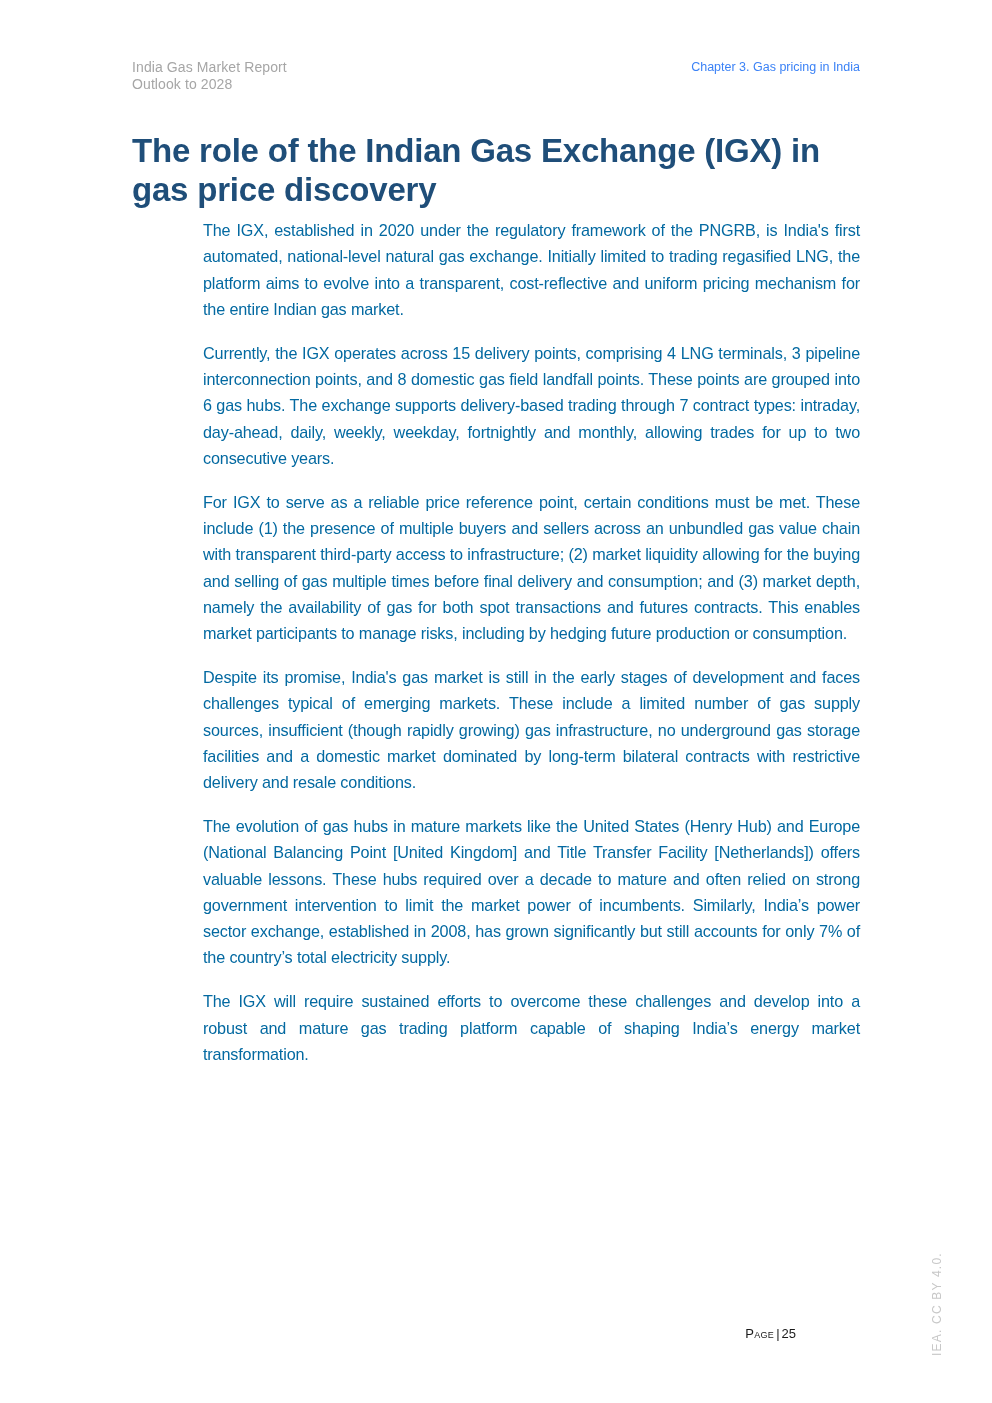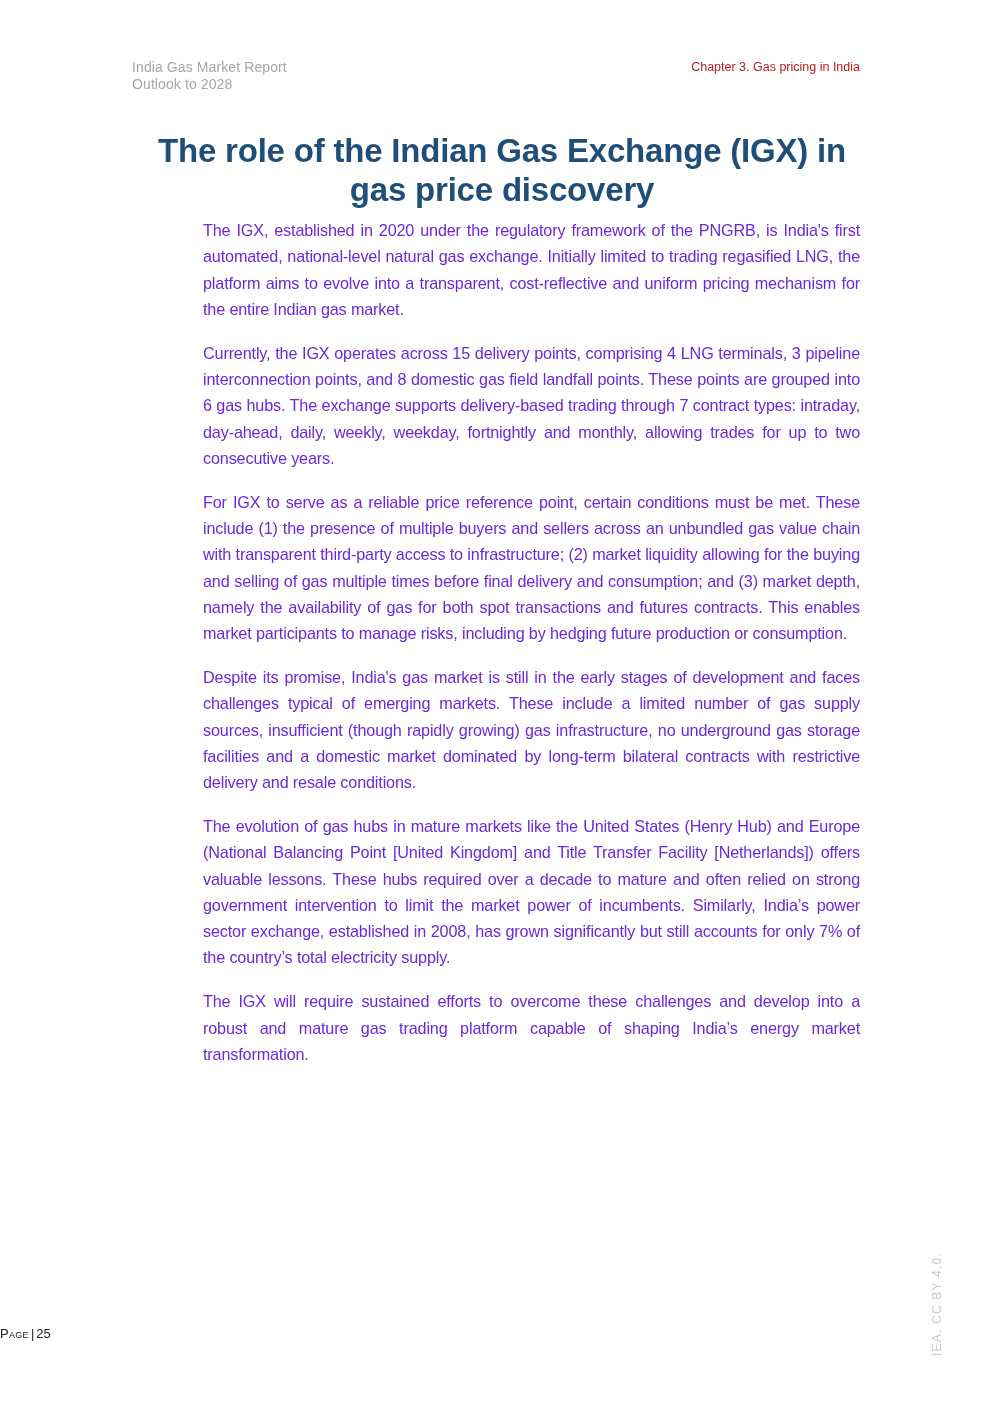--- a/index.html
+++ b/index.html
@@ -23,59 +23,58 @@
       color: #a6a6a6;
       font-family: "Liberation Sans", sans-serif;
       letter-spacing: 0.1px;
     }
     .header-right {
       position: absolute;
       right: 132px;
       top: 59px;
       font-size: 12.5px;
       line-height: 17px;
-      color: #b91c1c;
+      color: #3b82f6;
       font-family: "Liberation Sans", sans-serif;
       text-align: right;
     }
     .title {
       position: absolute;
       left: 132px;
       top: 131px;
       width: 740px;
       margin: 0;
       font-family: "Liberation Sans", sans-serif;
       font-weight: bold;
       font-size: 33px;
       line-height: 39px;
       color: #1f4e79;
       letter-spacing: -0.2px;
-      text-align: center;
     }
     .body-text {
       position: absolute;
       left: 203px;
       top: 217px;
       width: 657px;
     }
     .body-text p {
       margin: 0 0 17.5px 0;
       font-family: "Liberation Sans", sans-serif;
       font-size: 16.2px;
       line-height: 26.3px;
-      color: #6d28d9;
+      color: #0369a1;
       text-align: justify;
       letter-spacing: -0.15px;
     }
     .footer {
       position: absolute;
       left: 0;
       width: 796px;
       top: 1326px;
-      text-align: left;
+      text-align: right;
       font-family: "Liberation Sans", sans-serif;
       font-size: 13px;
       color: #1a1a1a;
     }
     .footer .page-word {
       font-variant: small-caps;
       letter-spacing: 0.3px;
     }
     .footer .sep {
       padding: 0 2px;

